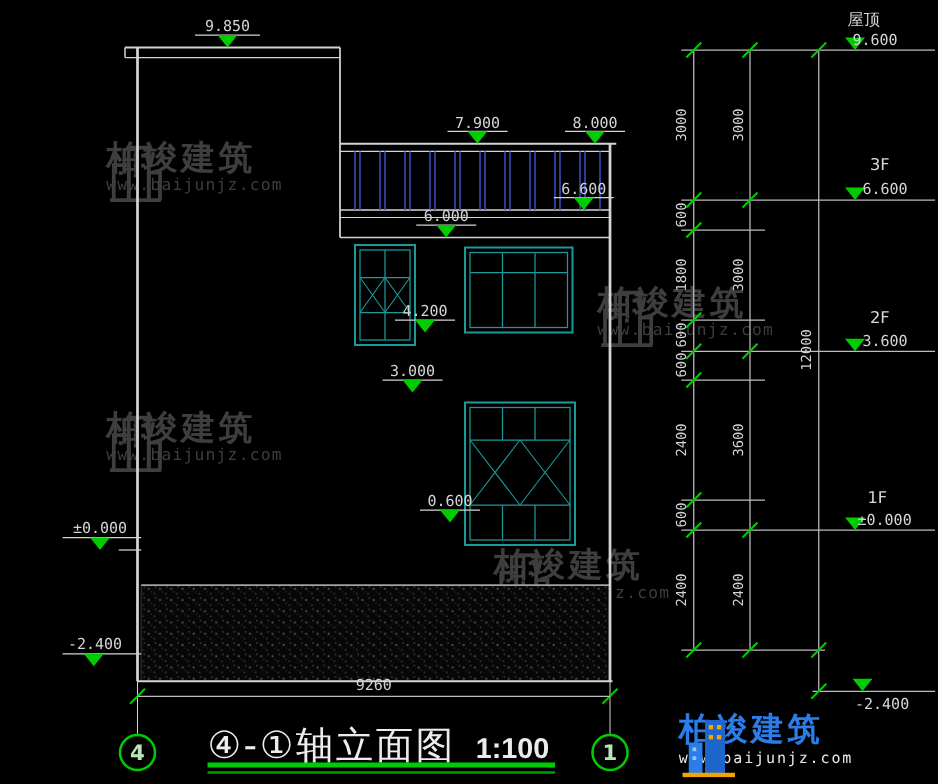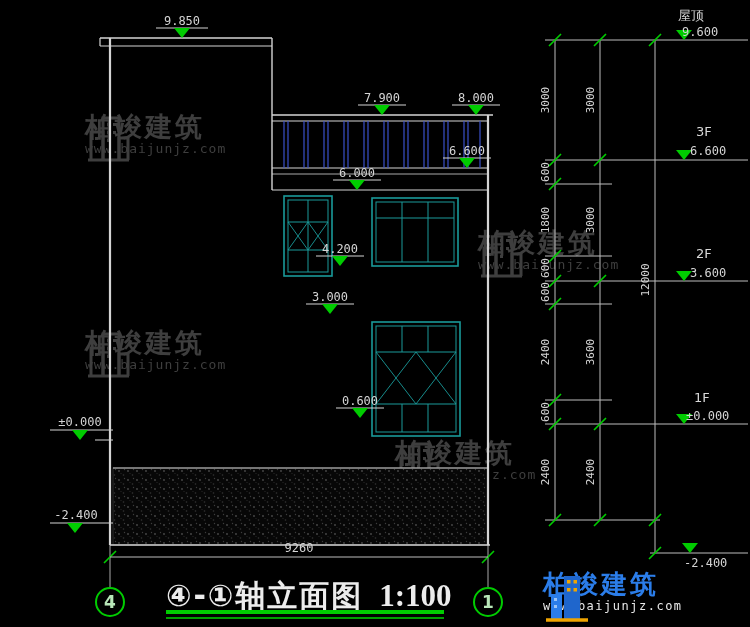--- a/index.html
+++ b/index.html
@@ -12,22 +12,22 @@
            font-family:"DejaVu Sans", sans-serif;}
   .wm-url{font-size:13px;color:#3e3e3e;letter-spacing:1px;
           font-family:"DejaVu Sans Mono", monospace;}
   .logo{position:absolute;left:543px;top:570px;z-index:3;display:flex;align-items:center;gap:8px;}
   .logo-text{display:flex;flex-direction:column;line-height:1.15;}
   .logo-name{font-size:26px;font-weight:bold;color:#2b7de9;letter-spacing:3px;}
   .logo-url{font-size:12px;color:#e8e8e8;letter-spacing:1.5px;
             font-family:"DejaVu Sans Mono", monospace;}
   .title-row{position:absolute;left:166px;top:576px;z-index:3;display:flex;
              align-items:baseline;gap:16px;color:#ececec;white-space:nowrap;}
-  .title-main{font-size:30px;font-weight:bold;letter-spacing:2px;}
-  .title-scale{font-size:31px;font-weight:bold;font-family:Liberation Serif, serif;}
+  .title-main{font-size:30px;font-weight:normal;letter-spacing:2px;}
+  .title-scale{font-size:23px;font-weight:bold;font-family:Liberation Sans, sans-serif;}
   .title-underline-a{position:absolute;left:166px;top:610px;width:278px;height:4px;
                      background:#00cc00;z-index:3;}
   .title-underline-b{position:absolute;left:166px;top:617px;width:278px;height:2px;
                      background:#00a000;z-index:3;}
   .dim-text{font:12px "DejaVu Sans Mono", monospace;fill:#d4d4d4;}
   .chain-text{font:11px "DejaVu Sans Mono", monospace;fill:#d4d4d4;}
   .lvl-label{font:13px "DejaVu Sans", sans-serif;fill:#d8d8d8;}
   .bubble-text{font:bold 17px "DejaVu Sans", sans-serif;fill:#b8e6b8;}
 </style>
 </head>

